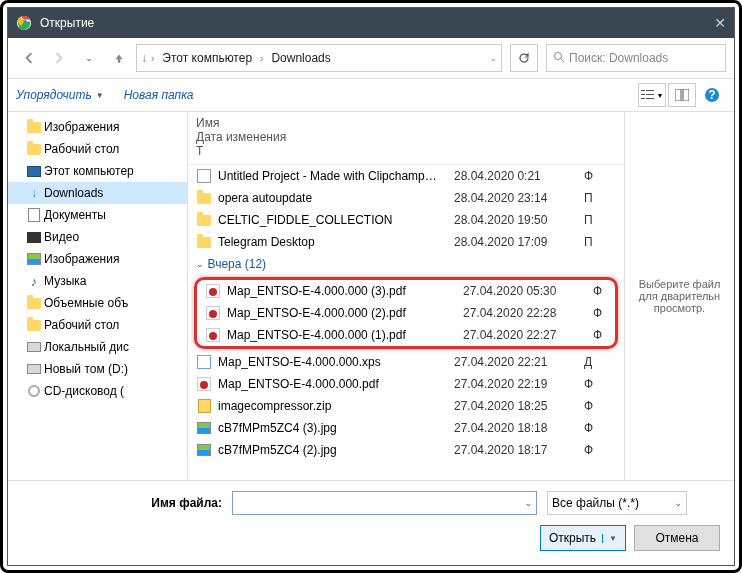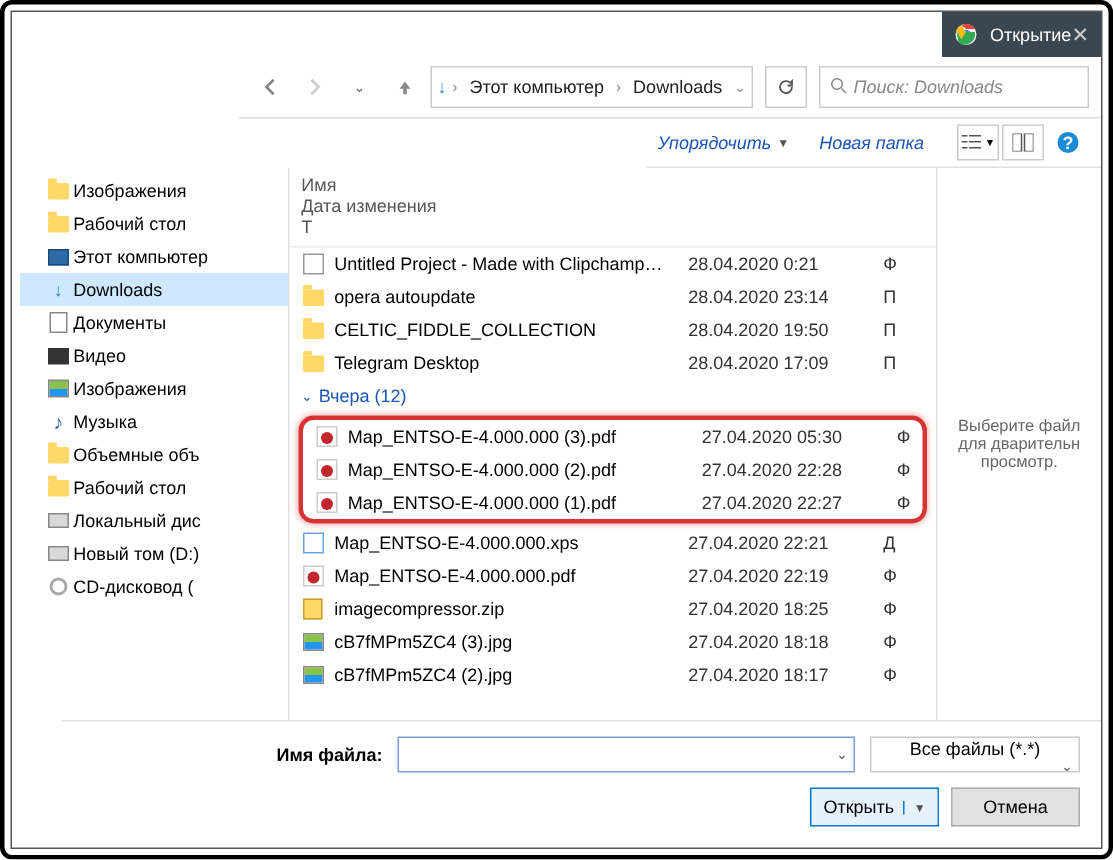--- a/index.html
+++ b/index.html
@@ -1,30 +1,30 @@
 <!DOCTYPE html>
 <html><head>
 <meta charset="utf-8">
 <style>
 * { box-sizing: border-box; margin: 0; padding: 0; font-family: "Segoe UI", Tahoma, sans-serif; font-size: 12px; }
 body { background: #fff; width: 742px; height: 573px; }
 .outer { border: 3px solid #000; border-radius: 8px; width: 742px; height: 573px; background: #fff; padding: 4px; }
-.dialog { width: 100%; height: 100%; border: 1px solid #555; display: flex; flex-direction: column; align-items: flex-end; }
+.dialog { width: 100%; height: 100%; border: 1px solid #555; display: flex; flex-direction: column; }
 .titlebar { background: #3a4650; color: #fff; height: 30px; display: flex; align-items: center; padding: 0 8px; }
 .titlebar .chrome { width: 16px; height: 16px; margin-right: 8px; }
 .titlebar .spacer { flex: 1; }
 .titlebar .close { font-size: 14px; cursor: pointer; color:#ccc; }
 .navrow { display: flex; align-items: center; padding: 6px 8px; gap: 4px; border-bottom: 1px solid #e0e0e0; }
 .navbtn { width: 26px; height: 26px; display: flex; align-items: center; justify-content: center; color: #888; border-radius: 2px; }
 .navbtn svg { width:12px; height:12px; }
 .addrbar { flex: 1; border: 1px solid #ccc; height: 28px; display: flex; align-items: center; padding: 0 4px; gap: 4px; }
 .addrbar .seg { padding: 2px 4px; color:#222; }
 .addrbar .sep { color: #888; font-size:10px; }
 .refresh { width: 28px; height: 28px; border: 1px solid #ccc; display: flex; align-items: center; justify-content: center; margin-left: 4px; }
-.searchbox { width: 180px; height: 28px; border: 1px solid #ccc; display: flex; align-items: center; padding: 0 6px; margin-left: 4px; color: #888; gap:4px;font-style:italic; }
+.searchbox { width: 180px; height: 28px; border: 1px solid #ccc; display: flex; align-items: center; padding: 0 6px; margin-left: 4px; color: #888; gap:4px; }
 .toolrow { display: flex; align-items: center; padding: 4px 8px; border-bottom: 1px solid #e0e0e0; }
 .toolrow .link { color: #1a56b8; margin-right: 20px; display: flex; align-items: center; gap:4px;font-style:italic; }
 .toolrow .spacer { flex: 1; }
 .toolrow .viewbtn { width: 28px; height: 24px; border: 1px solid #ccc; display: flex; align-items: center; justify-content: center; margin-left: 2px; }
 .body { flex: 1; display: flex; overflow: hidden; }
 .sidebar { width: 180px; border-right: 1px solid #e0e0e0; overflow-y: auto; padding: 4px 0; }
 .sideitem { display: flex; align-items: center; padding: 3px 6px 3px 18px; gap: 2px; cursor: pointer; white-space: nowrap; overflow:hidden; }
 .sideitem.sel { background: #cde8ff; }
 .sideitem .ico { width: 16px; height: 16px; display: flex; align-items: center; justify-content: center; flex-shrink:0; }
 .filepane { flex: 1; display: flex; }
@@ -39,21 +39,21 @@
 .row .date { width: 130px; color: #333; }
 .row .type { flex: 1; color: #333; }
 .grouphdr { display: flex; align-items: center; padding: 4px 8px; color: #1a56b8; gap:4px; }
 .highlight { border: 3px solid #d63333; border-radius: 10px; margin: 2px 6px; box-shadow: 0 0 4px rgba(214,51,51,0.5); }
 .preview { width: 110px; border-left: 1px solid #e0e0e0; display: flex; align-items: center; justify-content: center; text-align: center; color: #666; padding: 8px; font-size: 11px; }
 .footer { padding: 10px 14px 14px 14px; border-top: 1px solid #e0e0e0; }
 .frow { display: flex; align-items: center; margin-bottom: 10px; }
 .frow .lbl { width: 210px; text-align: right; padding-right: 10px; font-weight: bold; }
 .frow .combo { border: 1px solid #7a9ed6; height: 24px; display: flex; align-items: center; padding: 0 4px; }
 .frow .filename { width: 305px; margin-right: 10px; }
-.frow .filter { width: 140px; border-color:#ccc;flex-direction:column; }
+.frow .filter { width: 140px; border-color:#ccc; }
 .frow .dd { margin-left: auto; color: #555; font-size:9px; }
 .btnrow { display: flex; justify-content: flex-end; gap: 8px; }
 .btn { min-width: 86px; height: 26px; border: 1px solid #adadad; background: #e1e1e1; display: flex; align-items: center; justify-content: center; cursor: pointer; }
 .btn.primary { border-color: #0078d7; background: #e5f1fb; }
 .btn.primary .dd2 { border-left:1px solid #0078d7; margin-left:6px; padding-left:6px; font-size:8px; color:#555;}
 .folder-ico{width:14px;height:11px;background:#ffd868;border-radius:1px;position:relative;}
 .folder-ico:before{content:'';position:absolute;top:-3px;left:0;width:6px;height:3px;background:#ffd868;border-radius:1px 1px 0 0;}
 .pdf-ico{width:14px;height:14px;background:#fff;border:1px solid #ccc;position:relative;}
 .pdf-ico:after{content:'';position:absolute;left:2px;top:3px;width:8px;height:8px;background:#c1272d;border-radius:50%;}
 .img-ico{width:14px;height:12px;background:linear-gradient(#8bc34a 50%,#2196f3 50%);border:1px solid #888;}

